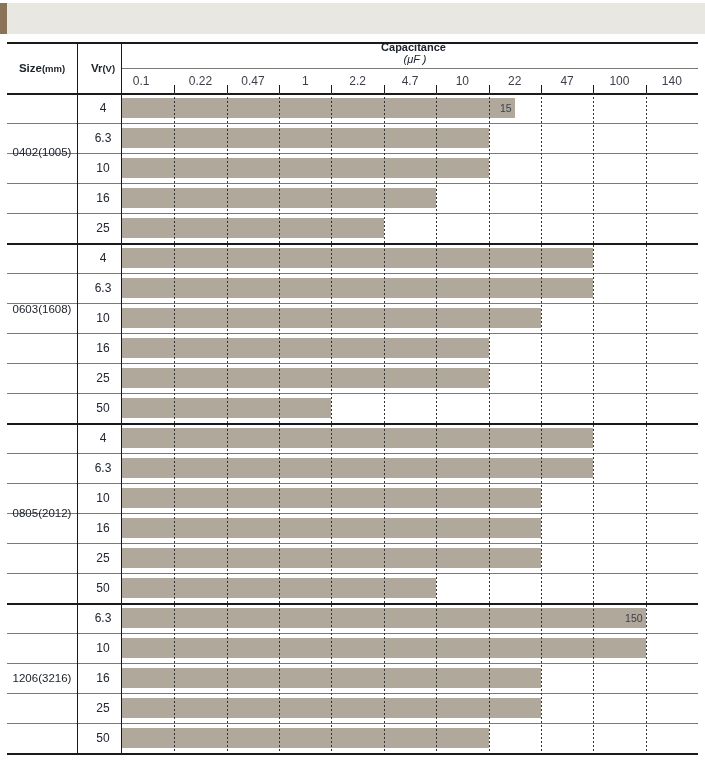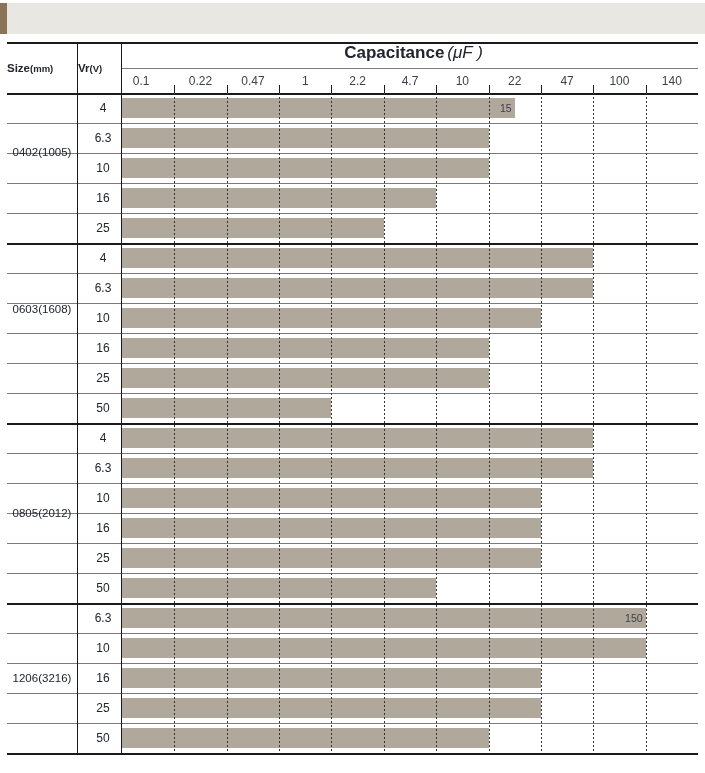--- a/index.html
+++ b/index.html
@@ -58,32 +58,32 @@
     position: absolute;
     width: 1px;
     background-image: linear-gradient(to bottom, #333 50%, rgba(255,255,255,0) 0%);
     background-size: 1px 4px;
     background-repeat: repeat-y;
   }
 
   
   .hdr-size, .hdr-vr {
     position: absolute;
-    display: flex; align-items: center; justify-content: flex-start;
+    display: flex; align-items: center; justify-content: center;
     font-size: 11.5px; font-weight: bold; color: #20252e;
   }
   .hdr-size { left: 0; top: 2px; width: 70px; height: 48px; }
   .hdr-vr   { left: 71px; top: 2px; width: 50px; height: 48px; }
   .hdr-size .sub, .hdr-vr .sub { font-size: 9.5px; font-weight: bold; }
 
   .hdr-cap {
     position: absolute;
     left: 122px; top: 3px; width: 569px; height: 16px;
     display: flex; align-items: center; justify-content: center;
-    font-size: 17px; font-weight: bold; color: #20252e;
+    font-size: 11px; font-weight: bold; color: #20252e; flex-direction: column;
   }
   .hdr-cap .unit { font-weight: normal; font-style: italic; padding-left: 3px; }
 
   .tick-label {
     position: absolute;
     top: 27px; height: 23px;
     display: flex; align-items: center; justify-content: center;
     font-size: 12px; color: #3c3f4a;
   }
 

